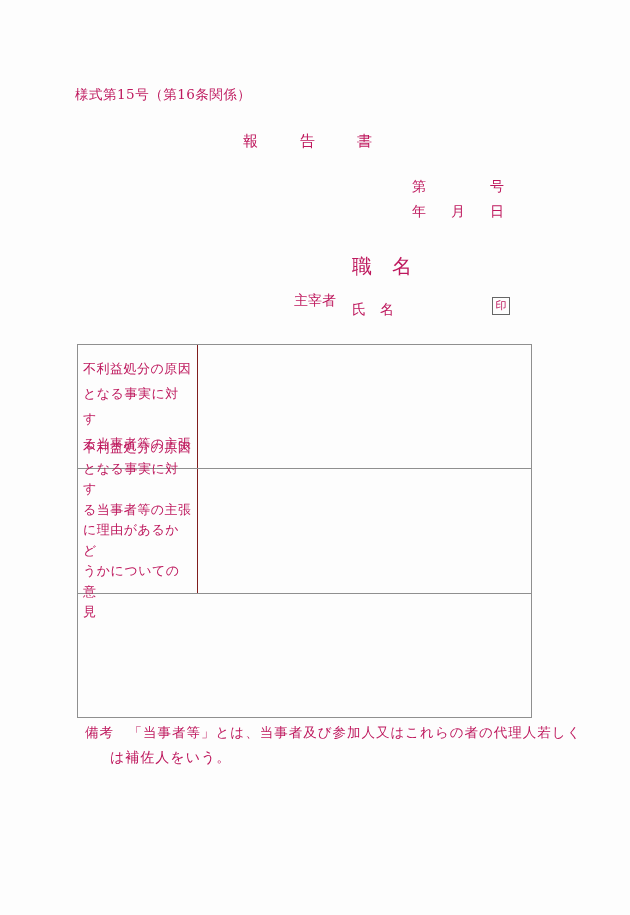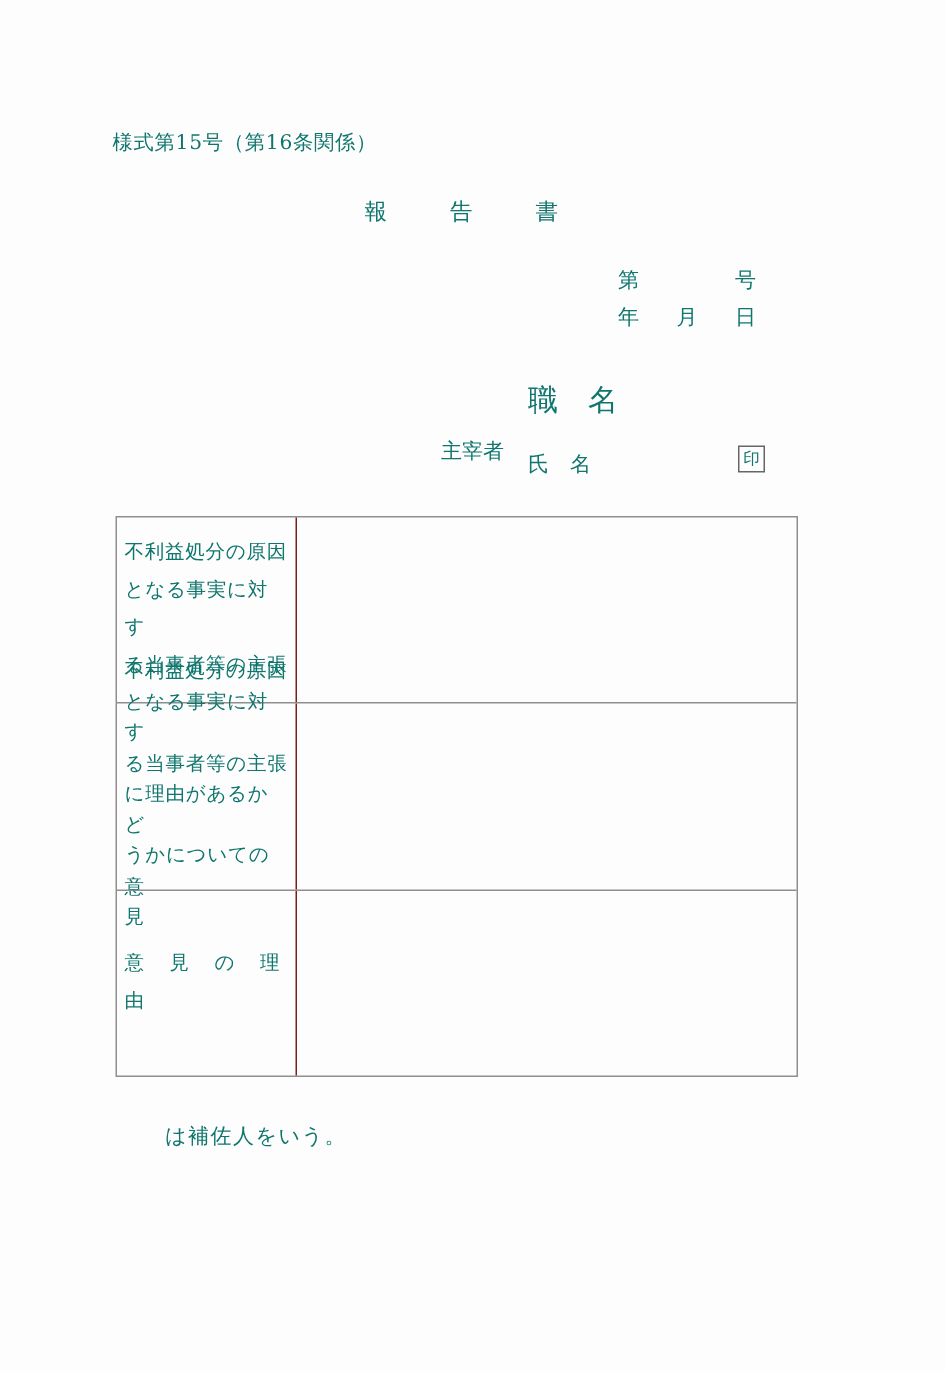--- a/index.html
+++ b/index.html
@@ -7,21 +7,21 @@
     padding: 0;
     background: #e8e8e8;
   }
   .page {
     position: relative;
     width: 630px;
     height: 915px;
     margin: 0 auto;
     background: #fdfdfd;
     font-family: "DejaVu Serif", "Liberation Serif", serif;
-    color: #0f766e;
+    color: #be185d;
     overflow: hidden;
   }
   .abs { position: absolute; }
 
   .form-number {
     left: 75px;
     top: 86px;
     font-size: 13.5px;
     letter-spacing: 0.5px;
   }
@@ -170,22 +170,22 @@
       <div class="tlabel">不利益処分の原因
 となる事実に対す
 る当事者等の主張
 に理由があるかど
 うかについての意
 見</div>
       <div class="tvalue"></div>
     </div>
 
     <div class="trow trow-3">
-      <div class="tlabel">意　見　の　理　由</div>
       <div class="tvalue"></div>
     </div>
 
   </div>
 
+  <div class="abs note-line1">備考　「当事者等」とは、当事者及び参加人又はこれらの者の代理人若しく</div>
 
   <div class="abs note-line2">は補佐人をいう。</div>
 
 </div>
 
 </body></html>

